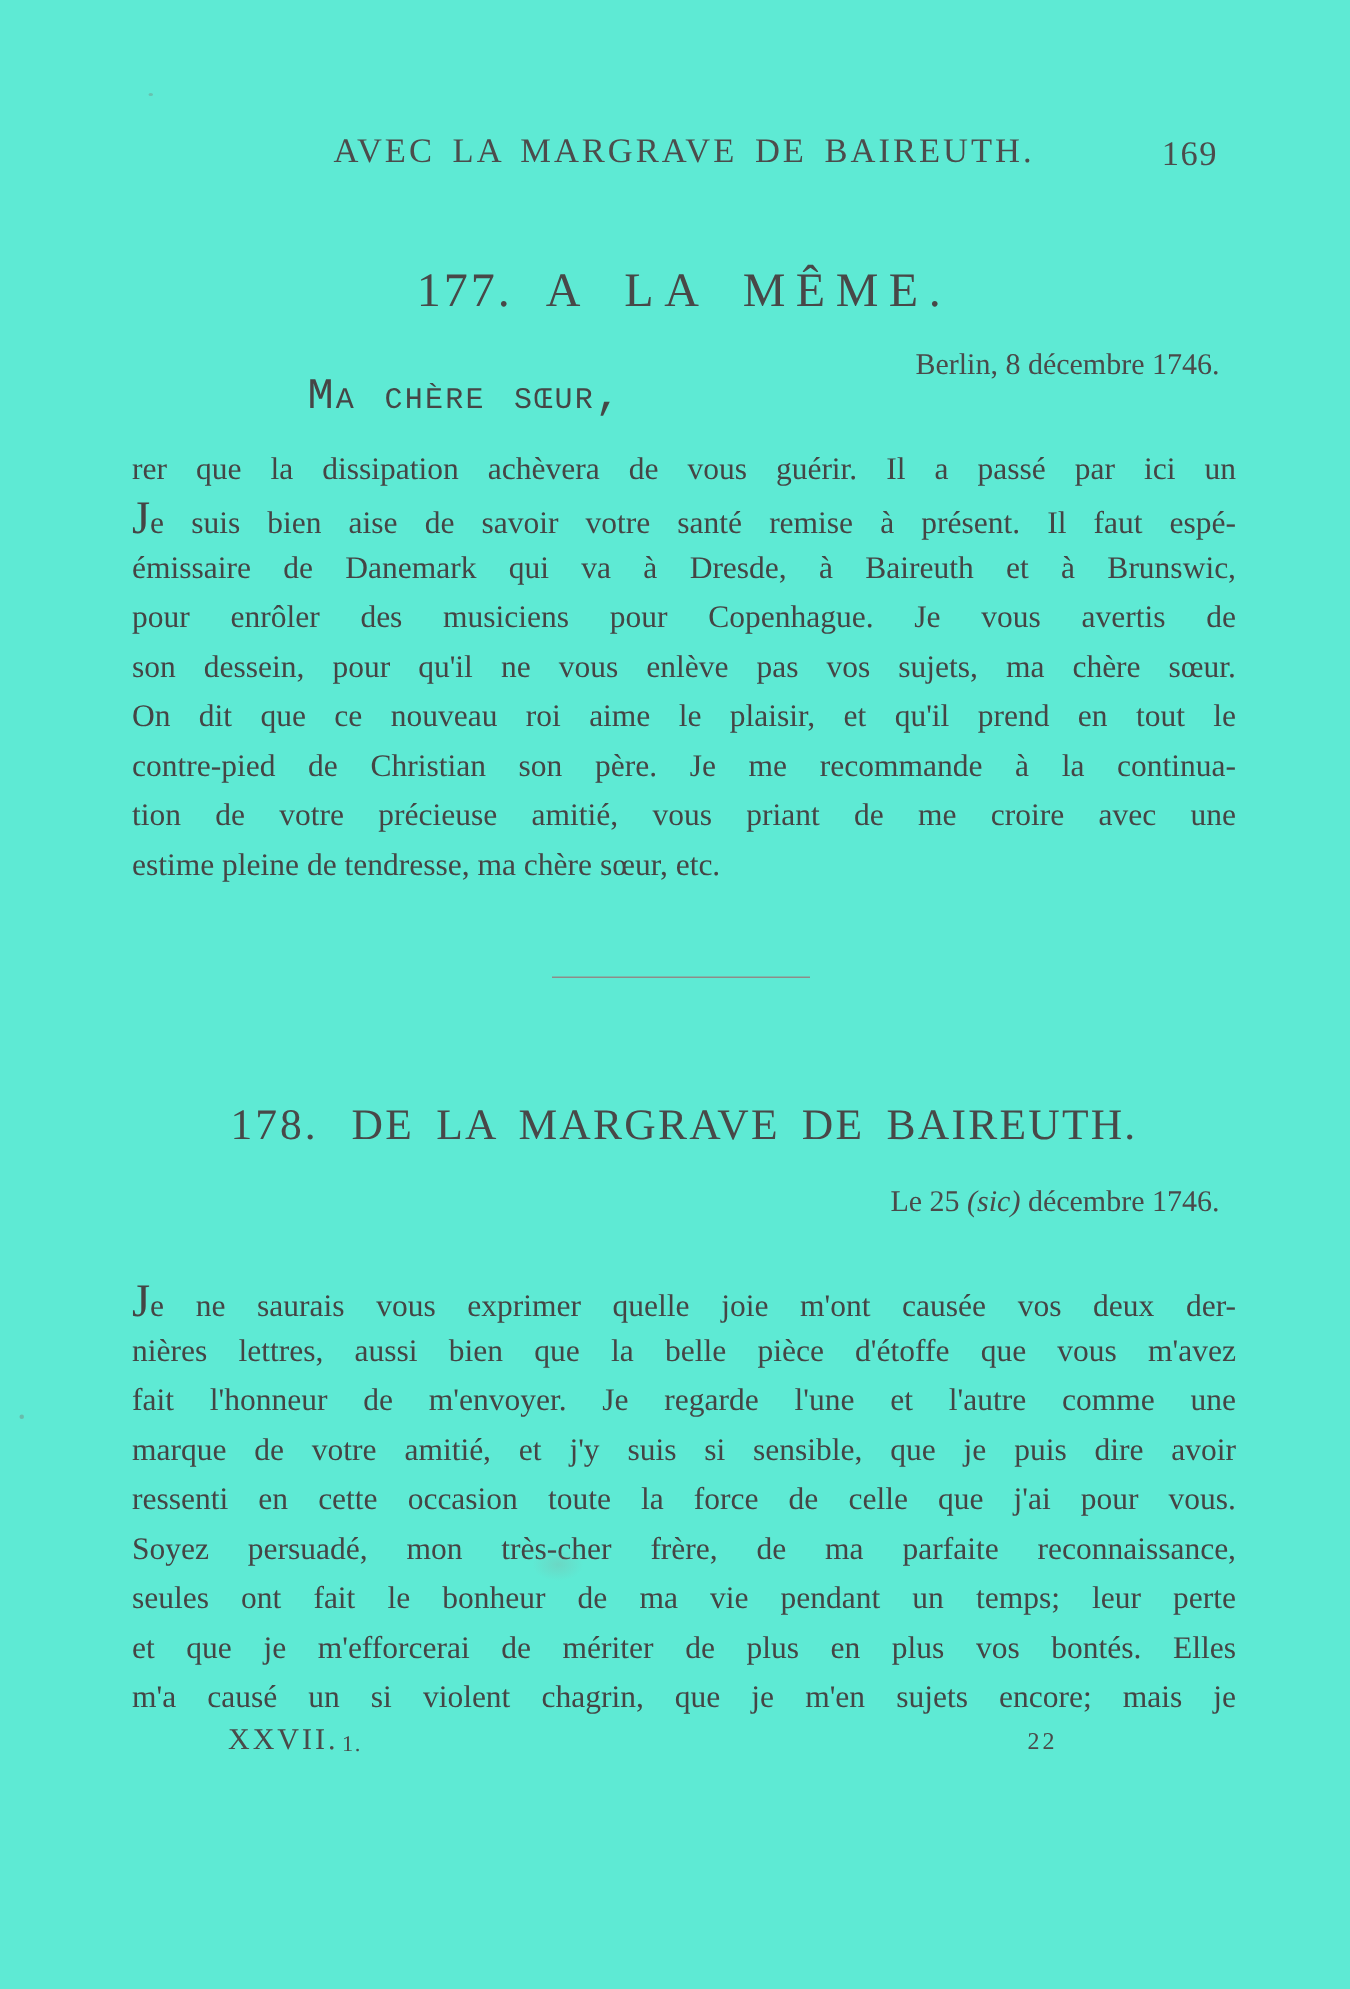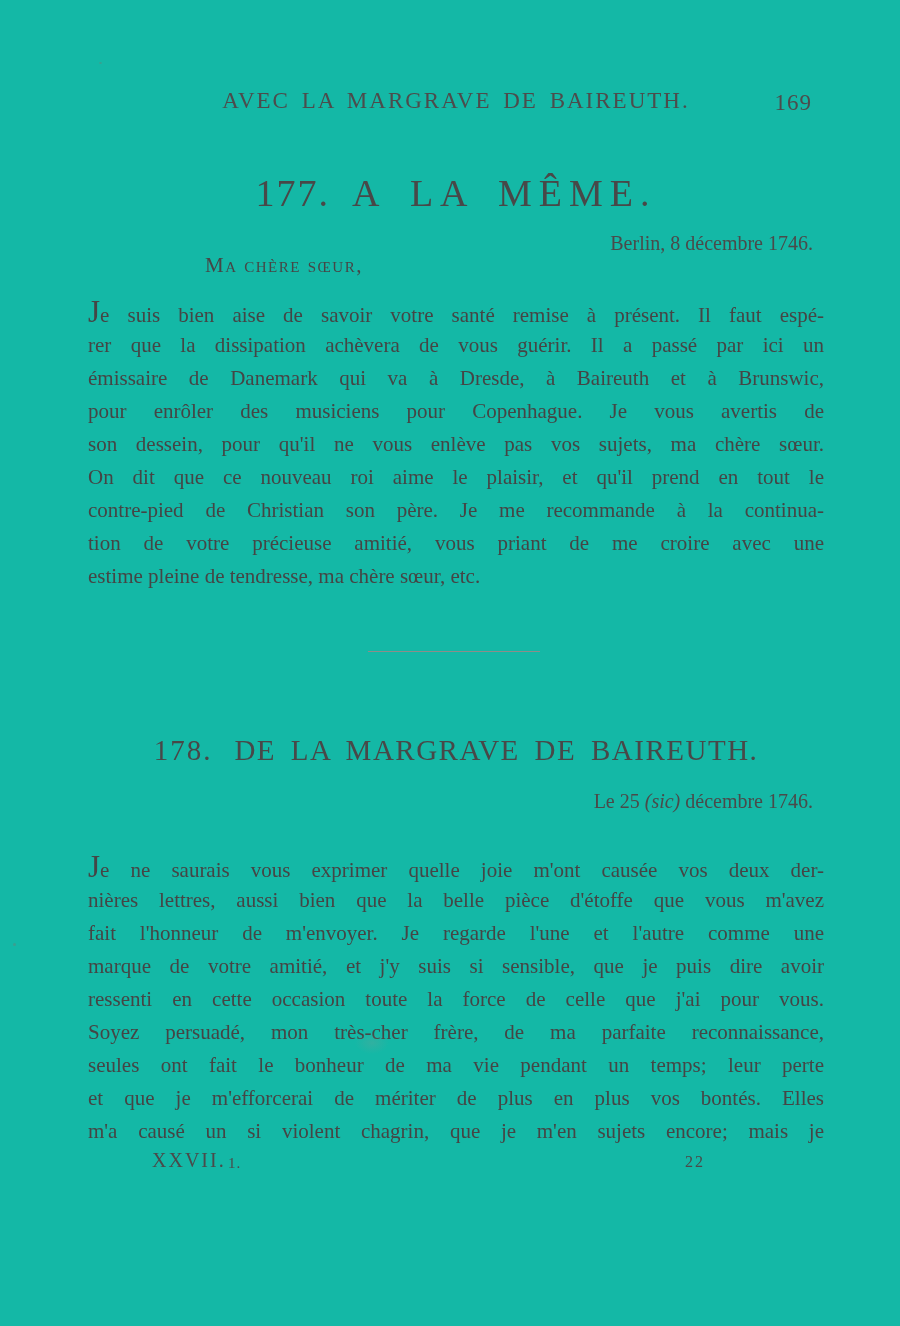--- a/index.html
+++ b/index.html
@@ -4,63 +4,64 @@
 <style>
   html, body { margin: 0; padding: 0; }
   body {
     width: 900px; height: 1326px;
     font-family: "Liberation Serif", "DejaVu Serif", serif;
     background: #ffffff;
   }
   .page {
     position: relative;
     width: 900px; height: 1326px;
-    background: #14b8a6;
+    background: #5eead4;
     color: #474747;
     overflow: hidden;
   }
   
   .running-header {
     position: absolute; top: 88px; left: 88px; width: 736px;
     text-align: center;
     font-size: 23px; line-height: 26px;
     letter-spacing: 2px; word-spacing: 4px;
     color: #4c4c4c;
   }
   .folio {
     position: absolute; top: 90px; right: 88px;
     font-size: 23px; line-height: 26px; letter-spacing: 1px;
     text-align: left; color: #4c4c4c;
   }
   
   .letter-heading {
     position: absolute; left: 88px; width: 736px;
     text-align: center; color: #484848;
-    font-size: 38px; line-height: 34px;
+    font-size: 32px; line-height: 34px;
   }
   .heading-177 { top: 176px; }
   .heading-178 { top: 733px; font-size: 29px; }
   .letter-number { letter-spacing: 2px; margin-right: 22px; }
   .heading-177 .letter-title { letter-spacing: 7px; word-spacing: 9px; }
   .heading-178 .letter-title { letter-spacing: 1.5px; word-spacing: 6px; }
   
   .dateline {
     position: absolute; left: 88px; width: 736px;
     text-align: right; padding-right: 11px; box-sizing: border-box;
     font-size: 20px; line-height: 26px; color: #4a4a4a;
   }
   .dateline-177 { top: 230px; }
   .dateline-178 { top: 788px; }
   .sic { font-style: italic; text-align: right; }
   
   .salutation {
     position: absolute; left: 205px;
     font-variant: small-caps;
-    font-size: 21px; line-height: 26px; letter-spacing: 1.5px;
+    font-size: 29px; line-height: 26px; letter-spacing: 1.5px;
     color: #464646;
+    font-family: Liberation Mono, monospace;
   }
   .salutation-177 { top: 252px; }
   .salutation-178 { top: 810px; }
   
   .letter-body {
     position: absolute; left: 88px; width: 736px;
     font-size: 21px; line-height: 33px; color: #454545;
   }
   .body-177 { top: 296px; }
   .body-178 { top: 851px; }
@@ -116,22 +117,22 @@
     <span class="letter-number">177.</span><span class="letter-title">A LA MÊME.</span>
   </div>
 
   <div class="dateline dateline-177">
     <span>Berlin, 8 décembre 1746.</span>
   </div>
 
   <div class="salutation salutation-177">Ma chère sœur,</div>
 
   <div class="letter-body body-177">
+    <div class="bl">rer que la dissipation achèvera de vous guérir. Il a passé par ici un</div>
     <div class="bl first">Je suis bien aise de savoir votre santé remise à présent. Il faut espé-</div>
-    <div class="bl">rer que la dissipation achèvera de vous guérir. Il a passé par ici un</div>
     <div class="bl">émissaire de Danemark qui va à Dresde, à Baireuth et à Brunswic,</div>
     <div class="bl">pour enrôler des musiciens pour Copenhague. Je vous avertis de</div>
     <div class="bl">son dessein, pour qu'il ne vous enlève pas vos sujets, ma chère sœur.</div>
     <div class="bl">On dit que ce nouveau roi aime le plaisir, et qu'il prend en tout le</div>
     <div class="bl">contre-pied de Christian son père. Je me recommande à la continua-</div>
     <div class="bl">tion de votre précieuse amitié, vous priant de me croire avec une</div>
     <div class="bl last">estime pleine de tendresse, ma chère sœur, etc.</div>
   </div>
 
   <div class="section-divider"></div>

